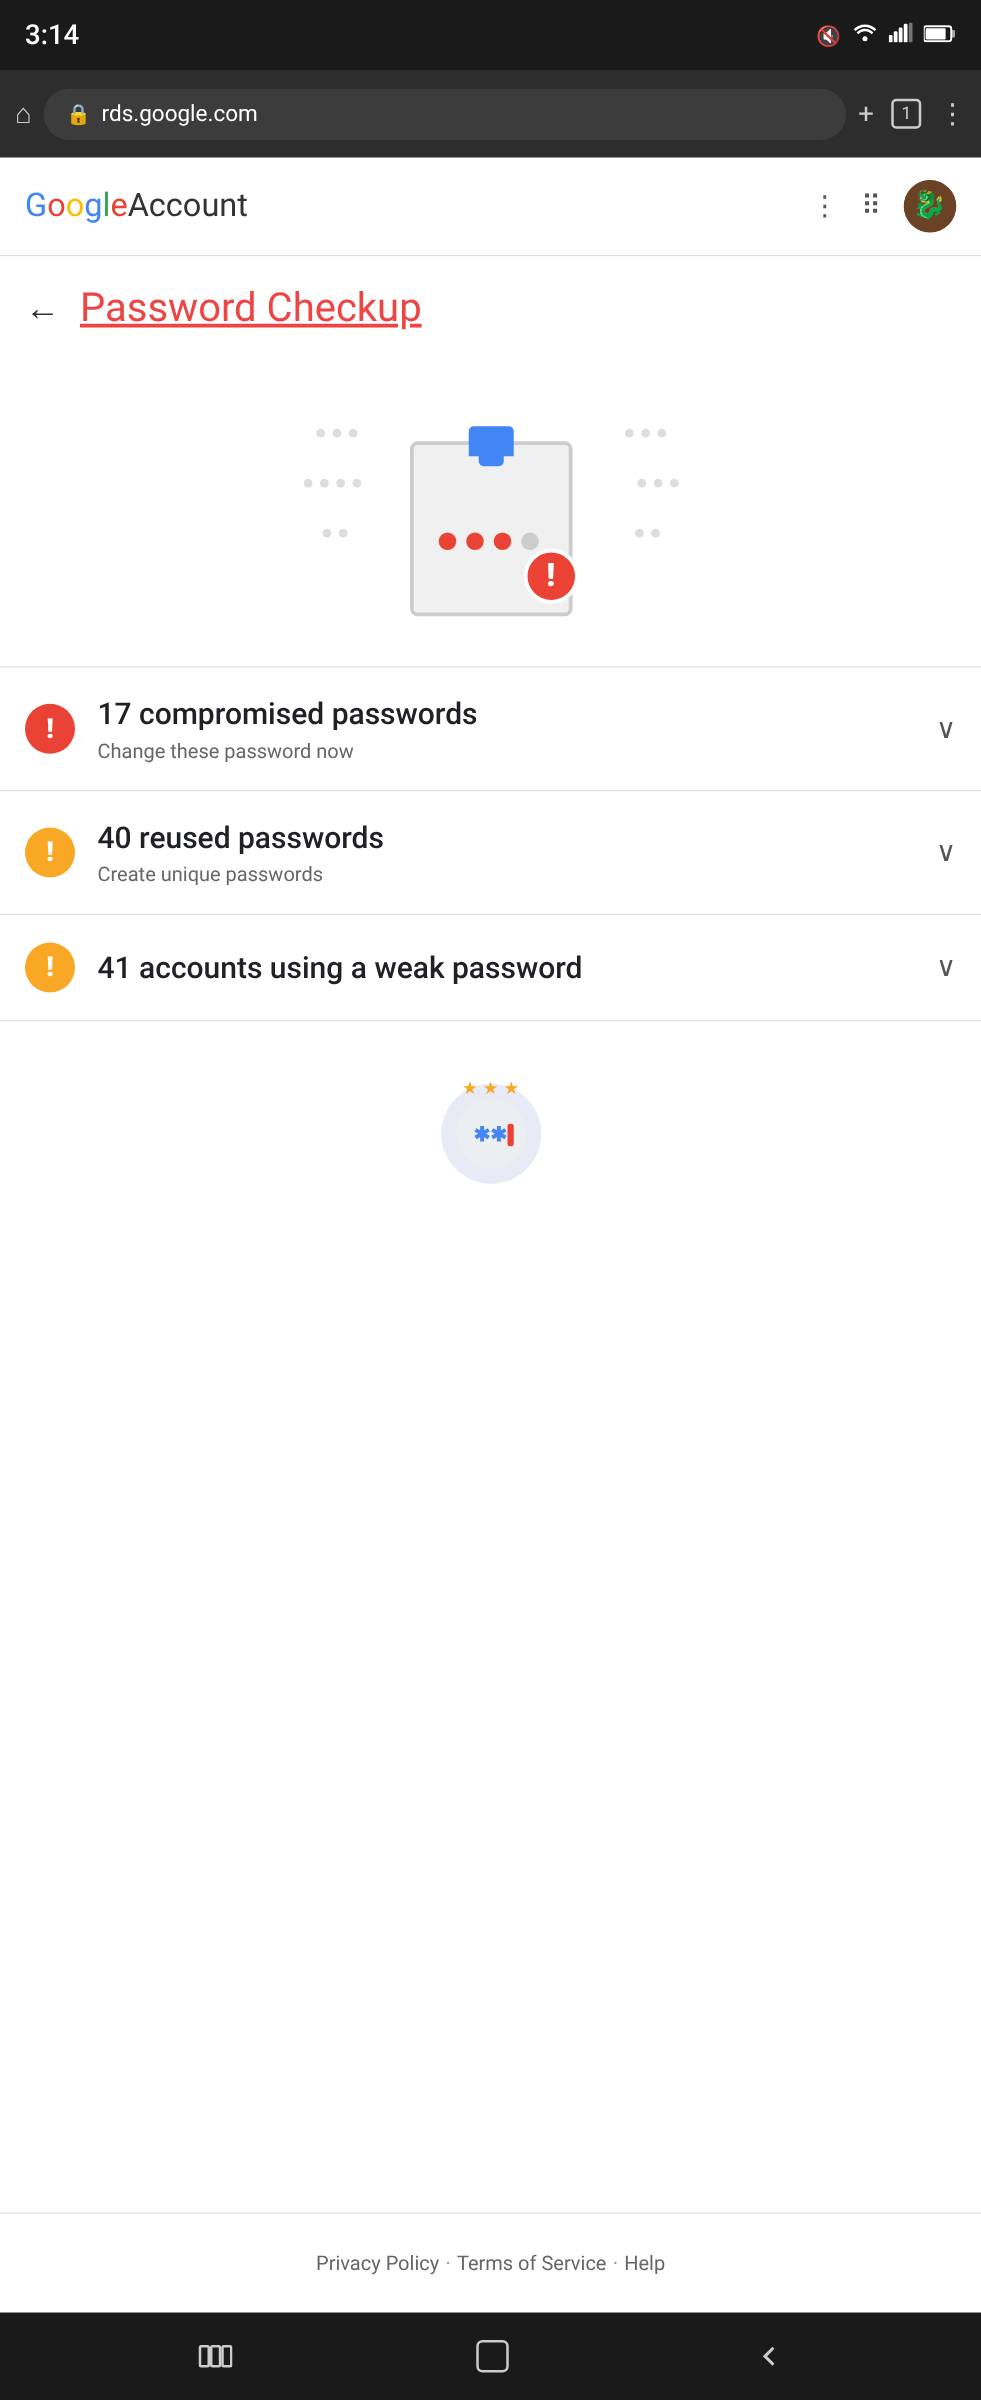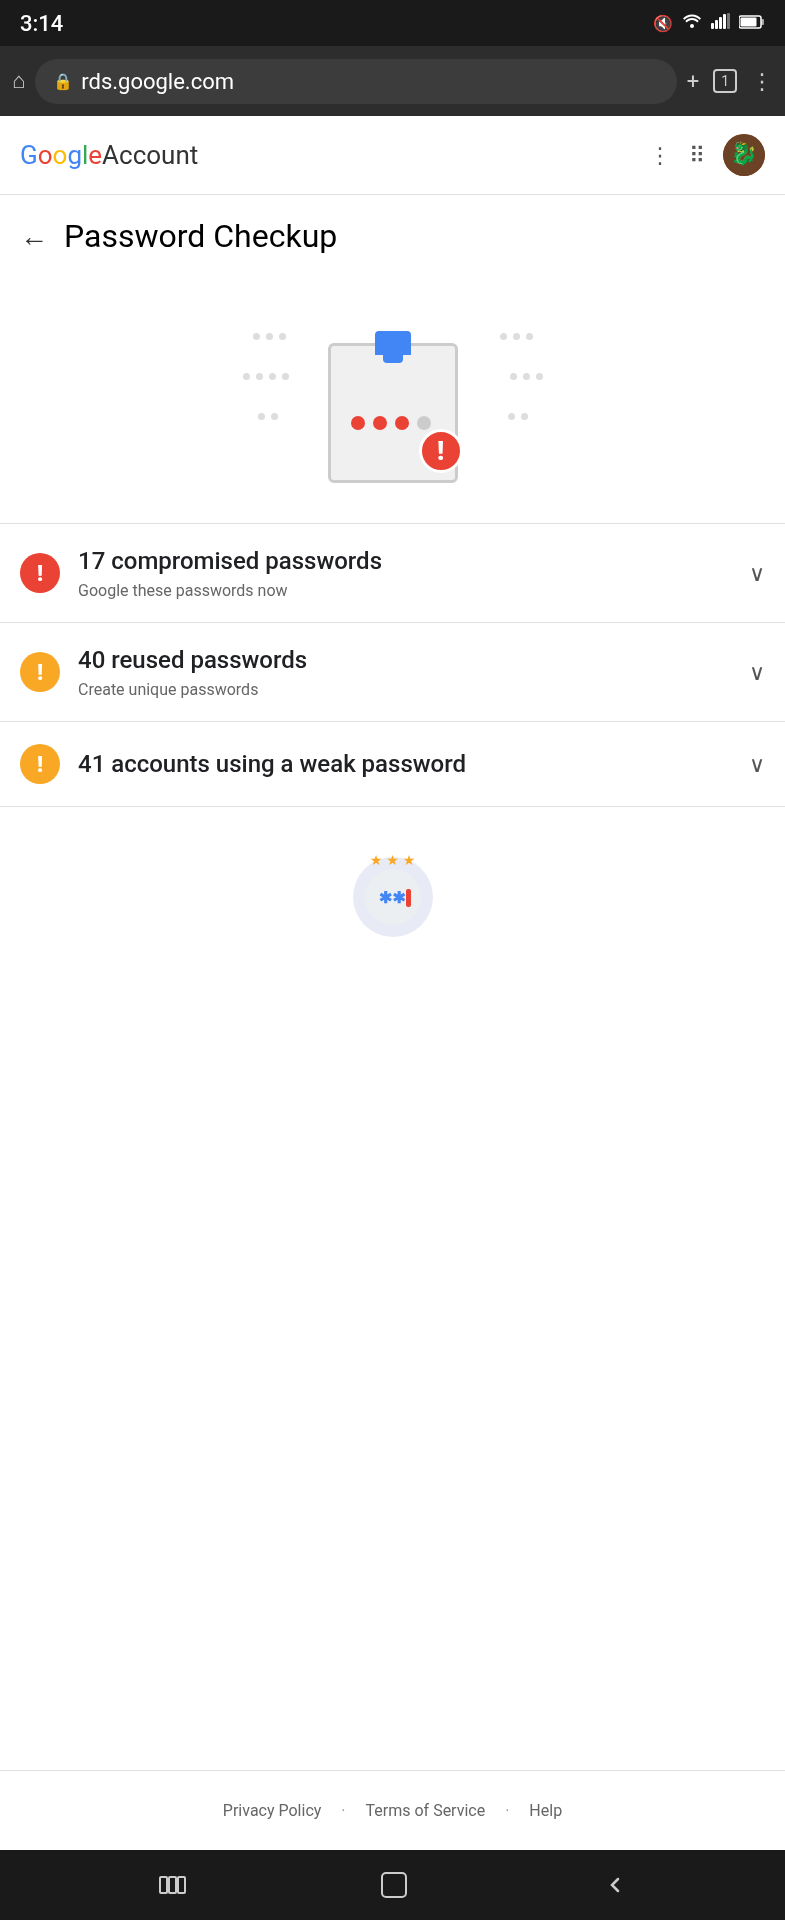--- a/index.html
+++ b/index.html
@@ -14,21 +14,21 @@
     }
 
     
     .status-bar {
       background: #1a1a1a;
       color: #fff;
       display: flex;
       justify-content: space-between;
       align-items: center;
       padding: 10px 20px;
-      height: 46px;
+      height: 56px;
     }
     .status-time {
       font-size: 22px;
       font-weight: 500;
     }
     .status-icons {
       display: flex;
       align-items: center;
       gap: 8px;
     }
@@ -58,21 +58,21 @@
       align-items: center;
       padding: 10px 18px;
       gap: 8px;
     }
     .url-lock {
       color: #aaa;
       font-size: 16px;
     }
     .url-text {
       color: #fff;
-      font-size: 22px;
+      font-size: 18px;
     }
     .browser-actions {
       display: flex;
       align-items: center;
       gap: 14px;
       color: #ccc;
       font-size: 22px;
     }
     .tab-count {
       border: 2px solid #ccc;
@@ -139,21 +139,22 @@
       gap: 16px;
     }
     .back-arrow {
       font-size: 28px;
       color: #333;
       cursor: pointer;
     }
     .page-title {
       font-size: 32px;
       font-weight: 400;
-      color: #000000;
+      color: #ef4444;
+      text-decoration: underline;
     }
 
     
     .hero-area {
       display: flex;
       flex-direction: column;
       align-items: center;
       padding: 30px 20px 20px;
     }
     .illustration-container {
@@ -338,21 +339,21 @@
       text-decoration: none;
     }
 
     
     .footer-area {
       margin-top: auto;
       padding: 30px 20px;
       display: flex;
       align-items: center;
       justify-content: center;
-      gap: 20px;
+      gap: 5px;
       border-top: 1px solid #e0e0e0;
     }
     .footer-link {
       font-size: 16px;
       color: #666;
       text-decoration: none;
     }
     .footer-dot {
       font-size: 16px;
       color: #999;
@@ -506,21 +507,21 @@
 </div>
 
 <div class="divider"></div>
 
 <div>
 
   <div class="issue-row">
     <div class="issue-icon icon-red">!</div>
     <div class="issue-content">
       <div class="issue-title">17 compromised passwords</div>
-      <div class="issue-subtitle">Google these passwords now</div>
+      <div class="issue-subtitle">Change these password now</div>
     </div>
     <span class="chevron-icon">∨</span>
   </div>
 
   <div class="issue-row">
     <div class="issue-icon icon-orange">!</div>
     <div class="issue-content">
       <div class="issue-title">40 reused passwords</div>
       <div class="issue-subtitle">Create unique passwords</div>
     </div>

